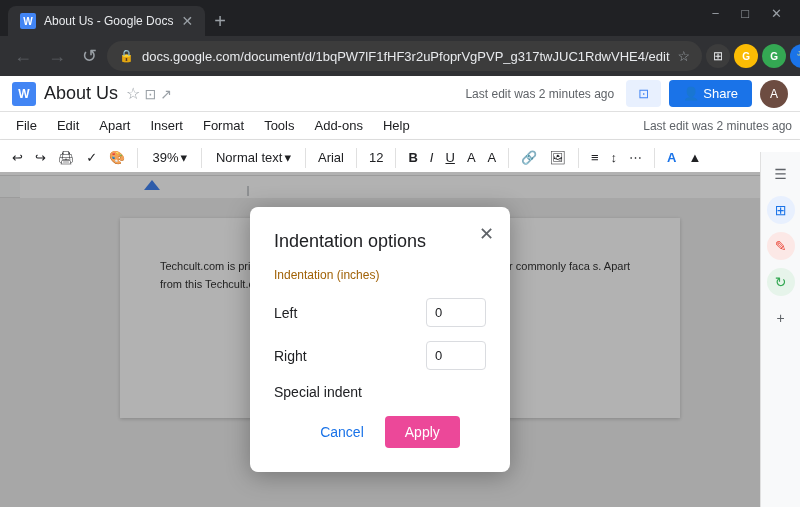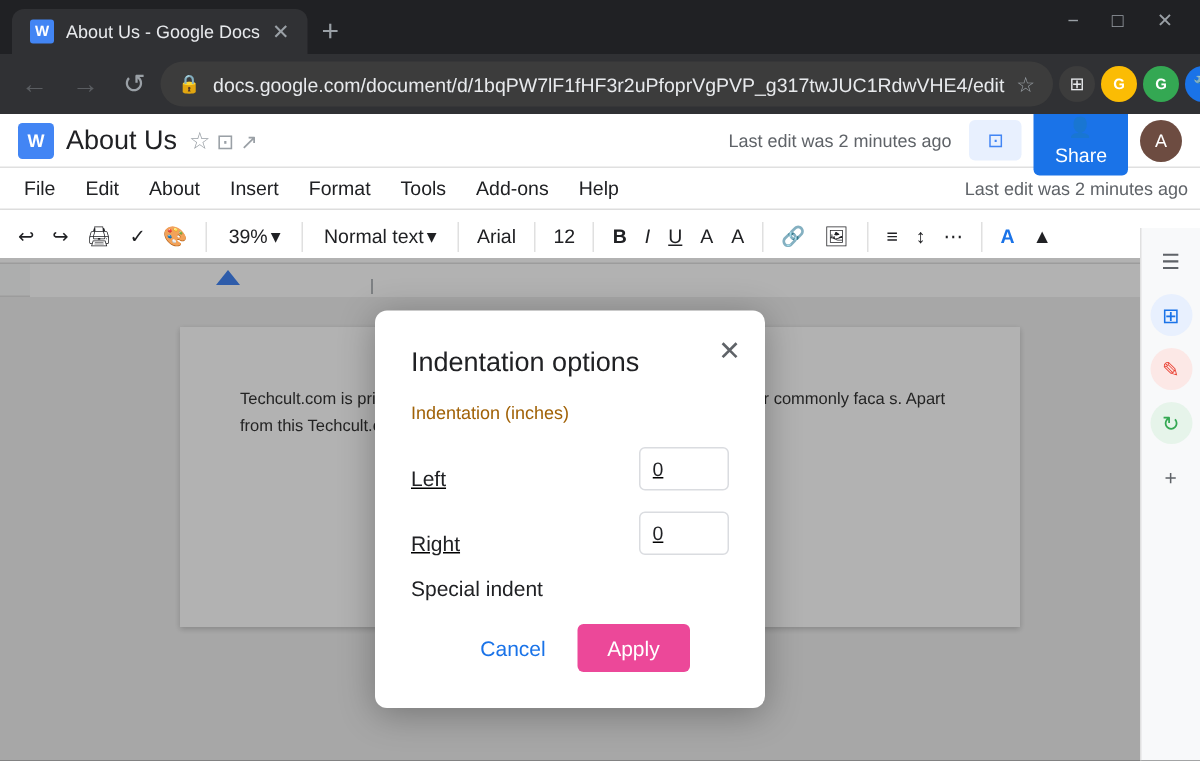--- a/index.html
+++ b/index.html
@@ -25,21 +25,21 @@
     .docs-area { background: #f0f0f0; height: calc(507px - 76px); position: relative; overflow: hidden; }
 
     .docs-toolbar-top { background: white; display: flex; align-items: center; padding: 4px 12px; height: 36px; border-bottom: 1px solid #e0e0e0; }
     .doc-favicon { width: 24px; height: 24px; background: #4285f4; border-radius: 3px; display: flex; align-items: center; justify-content: center; color: white; font-size: 12px; font-weight: bold; margin-right: 8px; }
     .doc-title { font-size: 18px; color: #202124; font-weight: normal; margin-right: 8px; }
     .doc-star { color: #9aa0a6; font-size: 16px; cursor: pointer; margin-right: 4px; }
     .doc-spacer { flex: 1; }
     .last-edit { color: #5f6368; font-size: 12px; }
     .share-area { display: flex; align-items: center; gap: 8px; margin-left: 12px; }
     .move-to-btn { background: #e8f0fe; color: #4285f4; border: none; border-radius: 4px; padding: 6px 12px; font-size: 13px; cursor: pointer; }
-    .share-btn { background: #1a73e8; color: white; border: none; border-radius: 4px; padding: 6px 14px; font-size: 13px; cursor: pointer; display: flex; align-items: center; gap: 4px; flex-direction: column; }
+    .share-btn { background: #1a73e8; color: white; border: none; border-radius: 4px; padding: 6px 14px; font-size: 13px; cursor: pointer; display: flex; align-items: center; gap: 4px; }
     .avatar { width: 28px; height: 28px; border-radius: 50%; background: #6d4c41; display: flex; align-items: center; justify-content: center; color: white; font-size: 12px; cursor: pointer; }
 
     .menu-bar { background: white; display: flex; align-items: center; padding: 0 8px; height: 28px; border-bottom: 1px solid #e0e0e0; gap: 4px; }
     .menu-item { padding: 2px 8px; font-size: 13px; color: #202124; cursor: pointer; border-radius: 3px; }
 
     .formatting-bar { background: white; display: flex; align-items: center; padding: 2px 8px; height: 36px; border-bottom: 1px solid #e0e0e0; gap: 4px; box-shadow: 0 1px 3px rgba(0,0,0,0.1); }
     .fmt-btn { padding: 2px 4px; font-size: 13px; color: #202124; cursor: pointer; border-radius: 3px; display: flex; align-items: center; }
     .fmt-separator { width: 1px; background: #e0e0e0; height: 20px; margin: 0 4px; }
     .fmt-dropdown { display: flex; align-items: center; gap: 2px; padding: 2px 6px; border-radius: 3px; cursor: pointer; font-size: 13px; color: #202124; }
 
@@ -56,21 +56,21 @@
     .sidebar-icon.blue { background: #e8f0fe; color: #1a73e8; }
     .sidebar-icon.green { background: #e6f4ea; color: #34a853; }
     .sidebar-icon.orange { background: #fce8e6; color: #ea4335; }
 
     
     .modal-overlay { position: absolute; top: 76px; left: 0; right: 40px; bottom: 0; background: rgba(0,0,0,0.3); display: flex; align-items: center; justify-content: center; z-index: 100; margin-top: 20px; }
     .modal { background: white; border-radius: 8px; padding: 24px; width: 260px; box-shadow: 0 4px 24px rgba(0,0,0,0.3); position: relative; }
     .modal-title { font-size: 18px; color: #202124; font-weight: normal; margin-bottom: 16px; }
     .modal-close { position: absolute; top: 16px; right: 16px; color: #5f6368; font-size: 18px; cursor: pointer; }
     .modal-subtitle { font-size: 12px; color: #a16207; margin-bottom: 16px; }
-    .field-row { display: flex; align-items: flex-end; justify-content: space-between; margin-bottom: 14px; text-decoration: underline; }
+    .field-row { display: flex; align-items: center; justify-content: space-between; margin-bottom: 14px; }
     .field-label { font-size: 14px; color: #202124; }
     .field-input { width: 60px; border: 1px solid #dadce0; border-radius: 4px; padding: 6px 8px; font-size: 13px; text-align: left; color: #202124; }
     .special-indent-section { margin-bottom: 16px; }
     .special-indent-label { font-size: 14px; color: #202124; margin-bottom: 8px; }
     .special-indent-row { display: flex; align-items: center; gap: 8px; }
     .special-select { flex: 1; border: 1px solid #dadce0; border-radius: 4px; padding: 6px 8px; font-size: 13px; color: #202124; background: white; cursor: pointer; appearance: auto; }
     .special-input { width: 60px; border: 2px solid #ea4335; border-radius: 4px; padding: 6px 8px; font-size: 13px; color: #202124; }
     .modal-actions { display: flex; justify-content: center; gap: 1px; margin-top: 8px; }
     .cancel-btn { background: white; color: #1a73e8; border: none; padding: 8px 20px; border-radius: 4px; font-size: 14px; cursor: pointer; }
     .apply-btn { background: #ec4899; color: white; border: none; padding: 8px 20px; border-radius: 4px; font-size: 14px; cursor: pointer; border-radius: 4px; }
@@ -131,21 +131,21 @@
         <span>👤</span>
         <span>Share</span>
       </button>
       <div class="avatar">A</div>
     </div>
   </div>
 
   <div class="menu-bar">
     <span class="menu-item">File</span>
     <span class="menu-item">Edit</span>
-    <span class="menu-item">About</span>
+    <span class="menu-item">Apart</span>
     <span class="menu-item">Insert</span>
     <span class="menu-item">Format</span>
     <span class="menu-item">Tools</span>
     <span class="menu-item">Add-ons</span>
     <span class="menu-item">Help</span>
     <div style="flex:1"></div>
     <span style="font-size:12px; color:#5f6368;">Last edit was 2 minutes ago</span>
   </div>
 
   <div class="formatting-bar">

